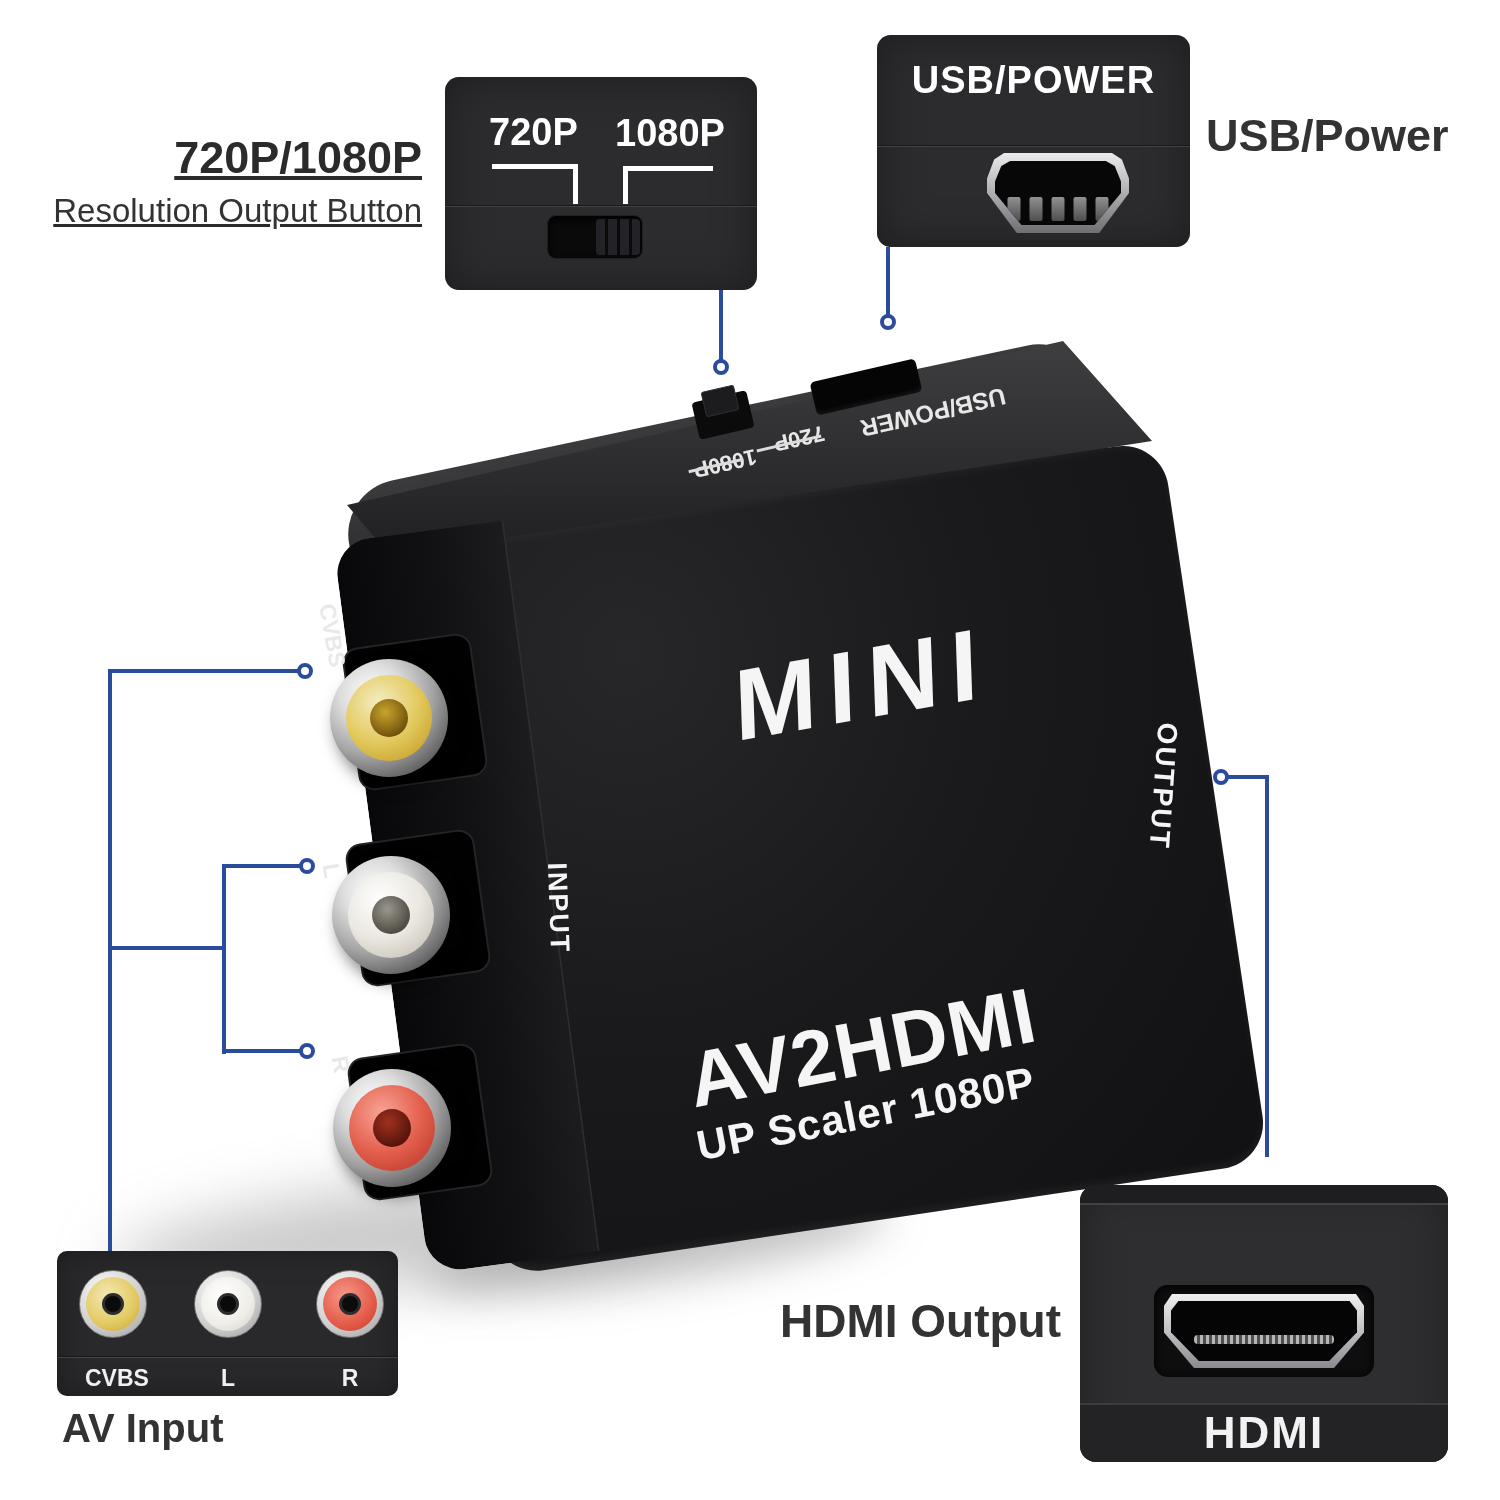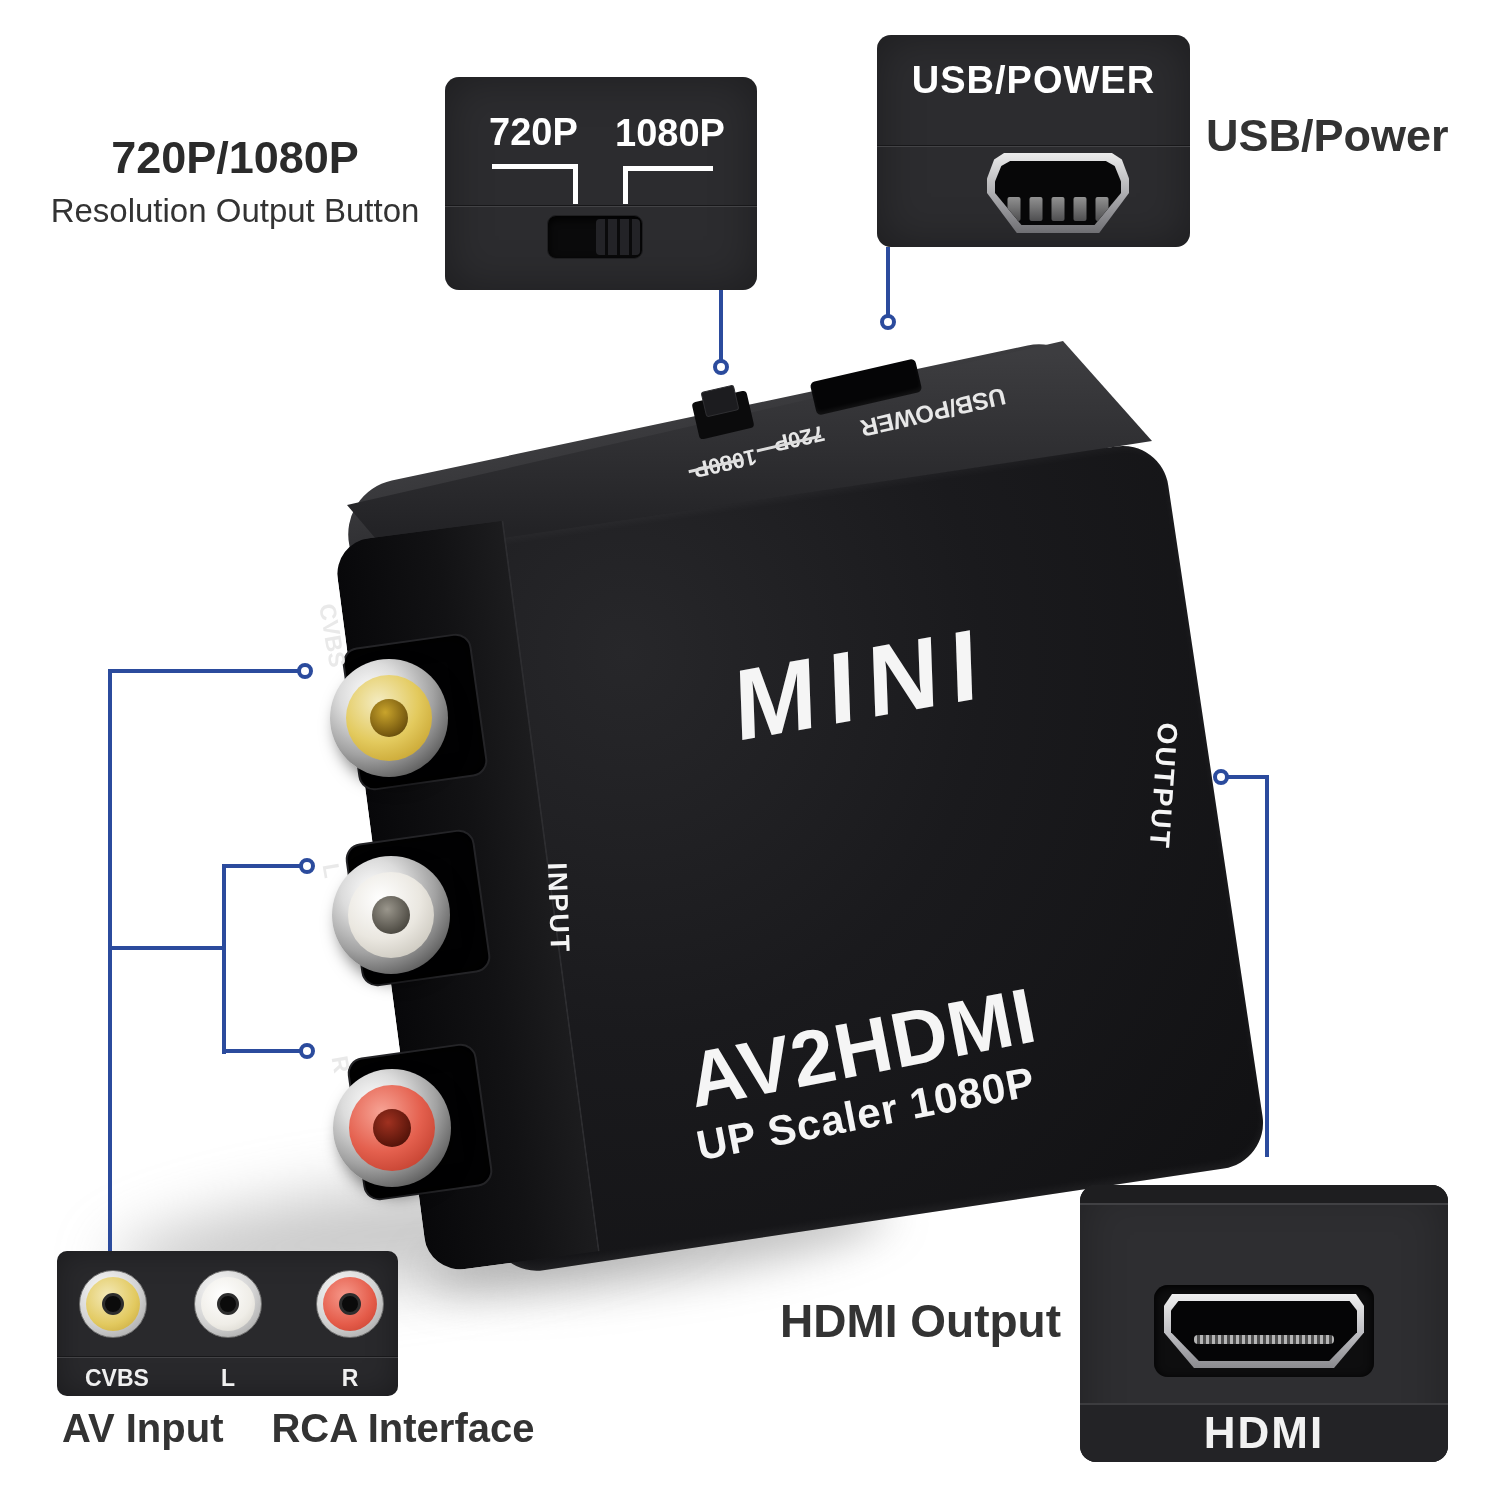--- a/index.html
+++ b/index.html
@@ -4,21 +4,21 @@
 <style>
   * { box-sizing: border-box; margin: 0; padding: 0; }
   html,body { background:#fff; }
   .stage {
     position: relative; width: 1500px; height: 1500px; background: #fff;
     overflow: hidden; font-family: "Liberation Sans", sans-serif;
   }
   .abs { position: absolute; }
 
   
-  .tl-block { left:40px; top:132px; width:390px; text-align:center; color:#2b2b2b; }
+  .tl-block { left:32px; top:132px; width:390px; text-align:right; color:#2b2b2b;text-decoration:underline; }
   .tl-title { font-size:45px; font-weight:bold; letter-spacing:0px; }
   .tl-sub   { font-size:33px; font-weight:400; margin-top:8px; color:#333; }
   .cap { font-weight:bold; color:#333; }
   .usb-cap  { left:1206px; top:110px;  font-size:45px; }
   .hdmi-cap { left:780px;  top:1294px; font-size:46px; }
   .av-caps  { left:62px;   top:1406px; display:flex; gap:48px; }
   .av-caps span { font-size:40px; font-weight:bold; color:#333; }
 
   
   .bl { position:absolute; background:#2b4b9d; }
@@ -308,16 +308,15 @@
         <div class="ring"></div>
         <div class="hole"></div>
       </div>
     <div class="seam"></div>
     <div class="av-lab avl1">CVBS</div>
     <div class="av-lab avl2">L</div>
     <div class="av-lab avl3">R</div>
   </div>
   <div class="abs av-caps">
     <span>AV Input</span>
-    <span>RCA Interface</span>
   </div>
 
 </div>
 
 </body></html>

